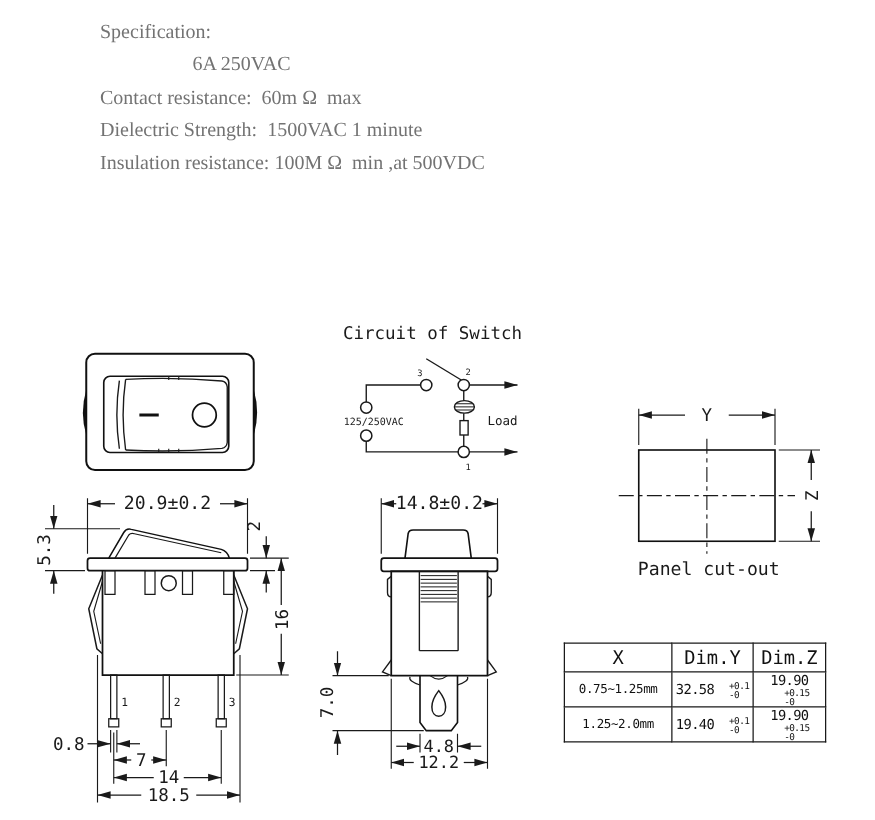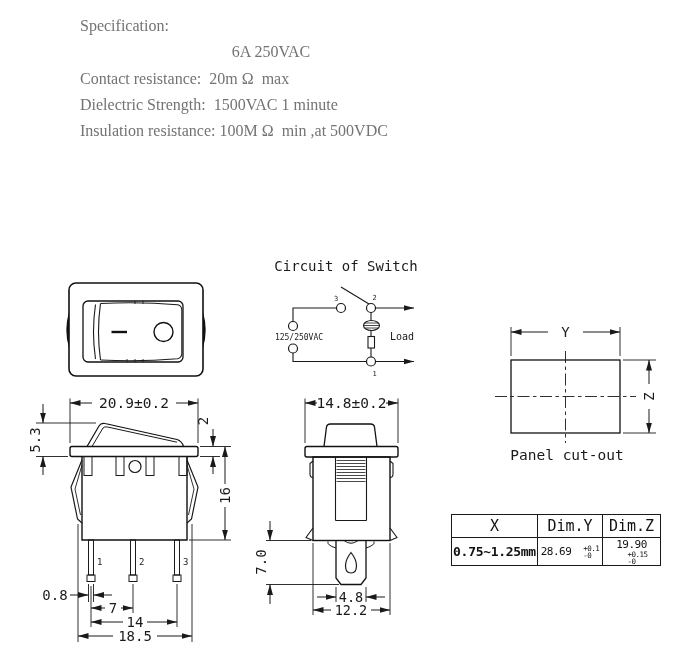--- a/index.html
+++ b/index.html
@@ -1,47 +1,47 @@
 <!DOCTYPE html>
 <html><head>
 <meta charset="utf-8">
 <style>
   html,body{margin:0;padding:0;background:#fff;}
   .sheet{position:relative;width:700px;height:656px;background:#ffffff;overflow:hidden;
          font-family:"Liberation Serif", serif;color:#141414;}
   .spec-block{position:absolute;left:80px;top:13px;}
   .spec-line{font-size:16px;line-height:26.3px;white-space:pre;color:#737373;}
-  .spec-line.indent{padding-left:74px;text-align:center;}
+  .spec-line.indent{padding-left:74px;}
   svg{position:absolute;left:0;top:0;}
   .cad{font-family:"DejaVu Sans Mono", monospace;fill:#1a1a1a;}
   .ln{stroke:#1a1a1a;fill:none;}
   .outline{stroke:#111;fill:none;}
   
   .dim-table{position:absolute;left:451px;top:514px;border-collapse:collapse;
              font-family:"DejaVu Sans Mono", monospace;color:#111;}
   .dim-table td,.dim-table th{border:1.3px solid #1a1a1a;text-align:center;vertical-align:middle;
              padding:0;background:#fff;}
   .dim-table tr{height:27.5px;}
   .dim-table tr.hd{height:23px;}
   .dim-table th{font-size:15px;font-weight:normal;}
   .col-x{width:85px;} .col-y{width:64px;margin-top:44px;} .col-z{width:57px;}
-  .cell-x{font-size:13px;letter-spacing:-0.3px;font-weight:bold;}
+  .cell-x{font-size:10px;letter-spacing:-0.3px;}
   .cell-dim{font-size:11px;letter-spacing:-0.5px;}
   .tol{display:inline-block;vertical-align:middle;margin-left:12px;text-align:left;}
   .tol span{display:block;font-size:7.5px;line-height:7px;letter-spacing:-0.5px;}
 </style>
 </head>
 <body>
 
 <div class="sheet">
 
   <div class="spec-block">
     <div class="spec-line">Specification:</div>
     <div class="spec-line indent">6A 250VAC</div>
-    <div class="spec-line">Contact resistance:  20m Ω  max</div>
+    <div class="spec-line">Contact resistance:  60m Ω  max</div>
     <div class="spec-line">Dielectric Strength:  1500VAC 1 minute</div>
     <div class="spec-line">Insulation resistance: 100M Ω  min ,at 500VDC</div>
   </div>
 
   <svg width="700" height="656" viewBox="0 0 700 656">
     <defs>
       <marker id="arr" markerUnits="userSpaceOnUse" markerWidth="11" markerHeight="8" refX="10.5" refY="4" orient="auto">
         <path d="M0,1 L10.5,4 L0,7 Z" fill="#1a1a1a"></path>
       </marker>
     </defs>
@@ -229,19 +229,24 @@
 
   <table class="dim-table">
     <tbody>
         <tr class="hd">
       <th class="col-x">X</th>
       <th class="col-y">Dim.Y</th>
       <th class="col-z">Dim.Z</th>
     </tr>
     <tr>
       <td class="cell-x">0.75~1.25mm</td>
-      <td class="cell-dim"><span>28.69</span><span class="tol"><span>+0.1</span><span>-0</span></span></td>
+      <td class="cell-dim"><span>32.58</span><span class="tol"><span>+0.1</span><span>-0</span></span></td>
+      <td class="cell-dim"><span>19.90</span><span class="tol"><span>+0.15</span><span>-0</span></span></td>
+    </tr>
+    <tr>
+      <td class="cell-x">1.25~2.0mm</td>
+      <td class="cell-dim"><span>19.40</span><span class="tol"><span>+0.1</span><span>-0</span></span></td>
       <td class="cell-dim"><span>19.90</span><span class="tol"><span>+0.15</span><span>-0</span></span></td>
     </tr>
   </tbody>
     </table>
 
 </div>
 
 </body></html>

